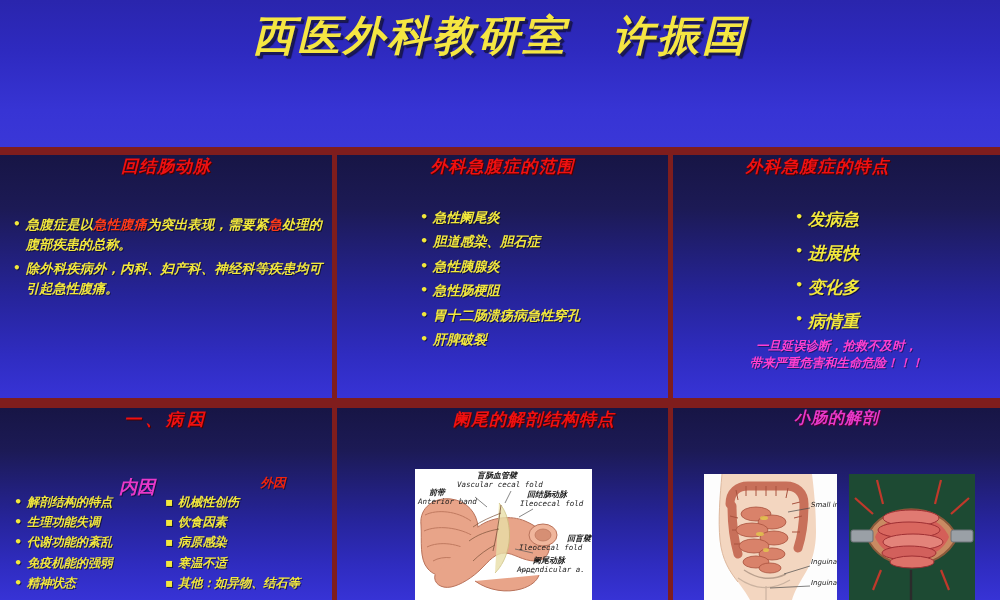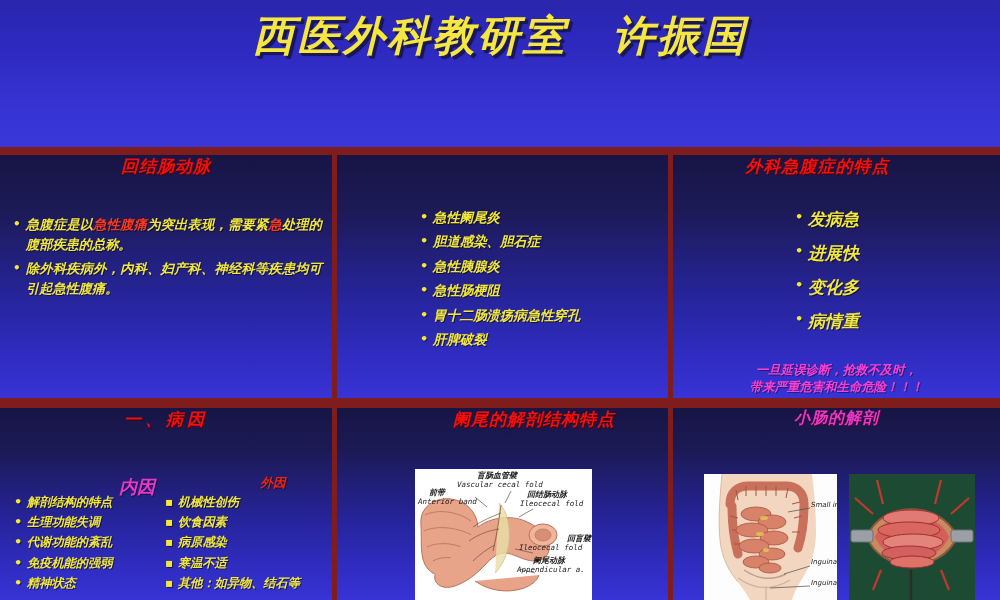--- a/index.html
+++ b/index.html
@@ -84,21 +84,20 @@
   #p2-list li { font-size: 13.4px; line-height: 1.0; margin-bottom: 11px; }
 
   
   #p3-title { left: 0; top: 18px; width: 289px; font-size: 17px; }
   #p3-list { position: absolute; left: 135px; top: 56px; width: 200px; }
   #p3-list li { font-size: 17px; line-height: 1.0; margin-bottom: 17px; }
   #p3-foot {
     position: absolute; left: 0; top: 183px; width: 327px; text-align: center;
     color: #ff3fd0; font-weight: bold; font-size: 12.4px; line-height: 1.35;
     text-shadow: 1px 1px 0 rgba(0,0,0,.4);
-    margin-top: 24px;
   }
 
   
   #p4-title { left: 0; top: 26px; width: 332px; font-size: 17px; letter-spacing: 4px; }
   #p4-head-in {
     position: absolute; left: 92px; top: 67px; width: 90px; text-align: center;
     color: #e838c8; font-weight: bold; font-size: 18px;
     text-shadow: 1px 1px 0 rgba(0,0,0,.45);
   }
   #p4-head-out {
@@ -147,20 +146,21 @@
 
   <div class="panel p-r1 p-c1">
     <div class="ptitle red" id="p1-title">回结肠动脉</div>
     <div id="p1-body">
       <div class="para"><span>急腹症是以</span><span class="hl-red">急性腹痛</span><span>为突出表现，需要紧</span><span class="hl-red">急</span><span>处理的腹部疾患的总称。</span></div>
       <div class="para"><span>除外科疾病外，内科、妇产科、神经科等疾患均可引起急性腹痛。</span></div>
     </div>
   </div>
 
   <div class="panel p-r1 p-c2">
+    <div class="ptitle red" id="p2-title">外科急腹症的范围</div>
     <ul class="ylist" id="p2-list">
       <li class="bullet-dot">急性阑尾炎</li>
       <li class="bullet-dot">胆道感染、胆石症</li>
       <li class="bullet-dot">急性胰腺炎</li>
       <li class="bullet-dot">急性肠梗阻</li>
       <li class="bullet-dot">胃十二肠溃疡病急性穿孔</li>
       <li class="bullet-dot">肝脾破裂</li>
     </ul>
 
   </div>

